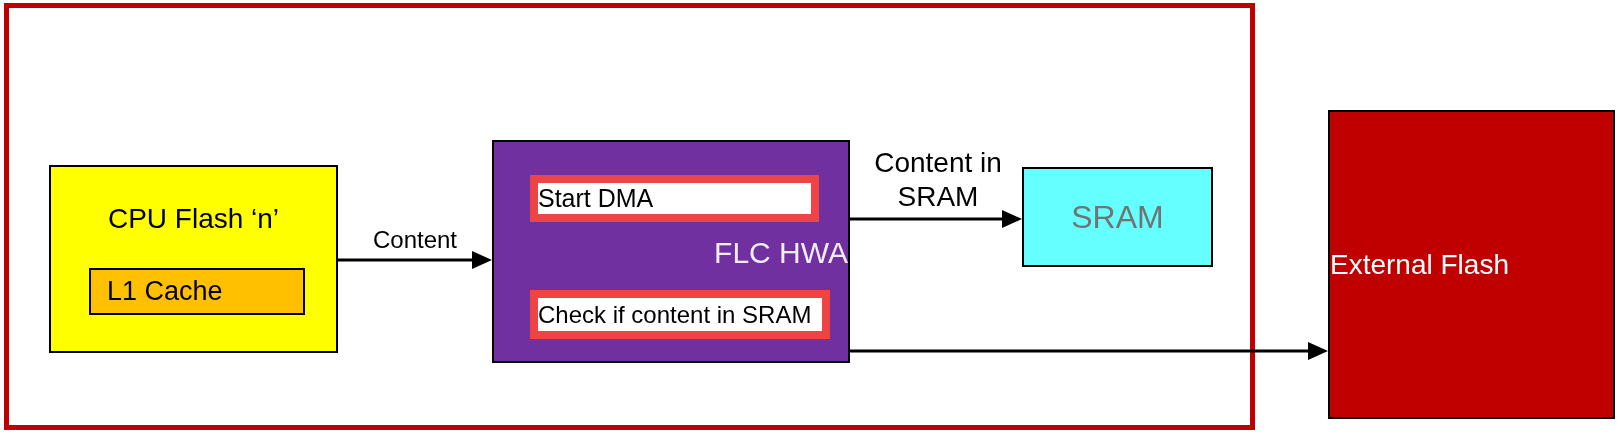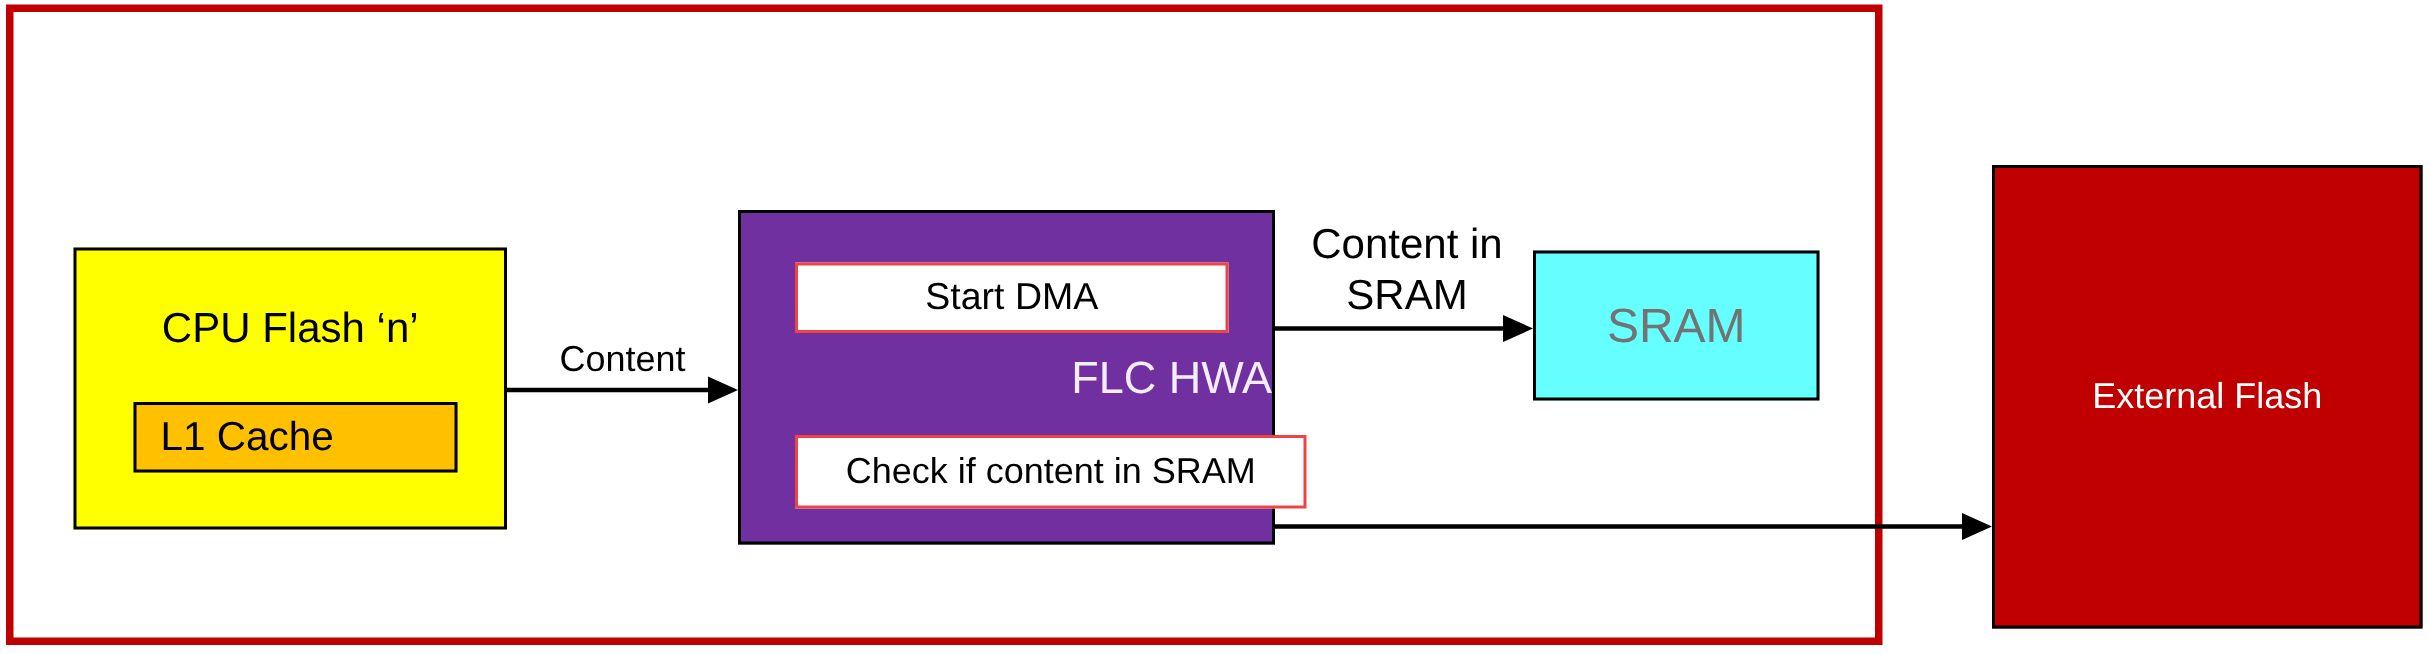--- a/index.html
+++ b/index.html
@@ -61,55 +61,53 @@
     position: absolute;
     left: 0; top: 94px;
     width: 100%;
     text-align: right;
     font-size: 30px;
     color: #F2EDF8;
   }
   .sub-box {
     position: absolute;
     box-sizing: border-box;
-    border: 2px solid #ef4444;
+    border: 8px solid #ef4444;
     background: #ffffff;
     display: flex;
     align-items: center;
-    justify-content: center;
     color: #000000;
   }
   .start-dma {
     left: 36px; top: 33px;
     width: 289px; height: 47px;
     font-size: 25px;
   }
   .check-content {
     left: 36px; top: 148px;
-    width: 341px; height: 49px;
+    width: 300px; height: 49px;
     font-size: 24px;
   }
   .sram {
     left: 1022px; top: 167px;
     width: 191px; height: 100px;
     background: #66FFFF;
     display: flex;
     align-items: center;
     justify-content: center;
     font-size: 32px;
     color: #737373;
   }
   .external-flash {
     left: 1328px; top: 110px;
     width: 287px; height: 309px;
     background: #C00000;
     display: flex;
     align-items: center;
-    justify-content: center;
-    font-size: 24px;
+    font-size: 28px;
     color: #ffffff;
   }
   .edge-label {
     position: absolute;
     color: #000000;
     text-align: center;
   }
   .address-label {
     left: 340px; top: 226px;
     width: 150px;

